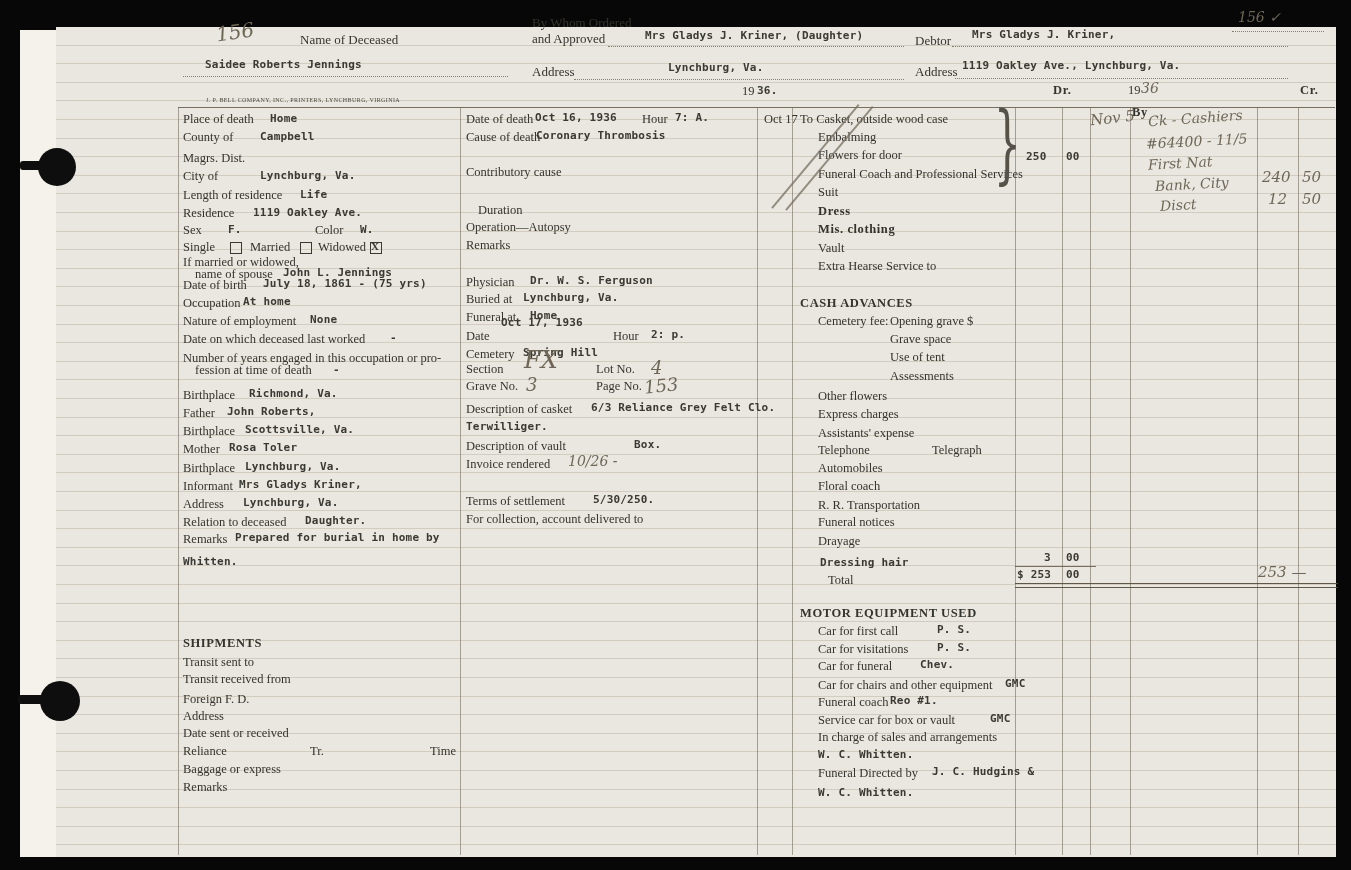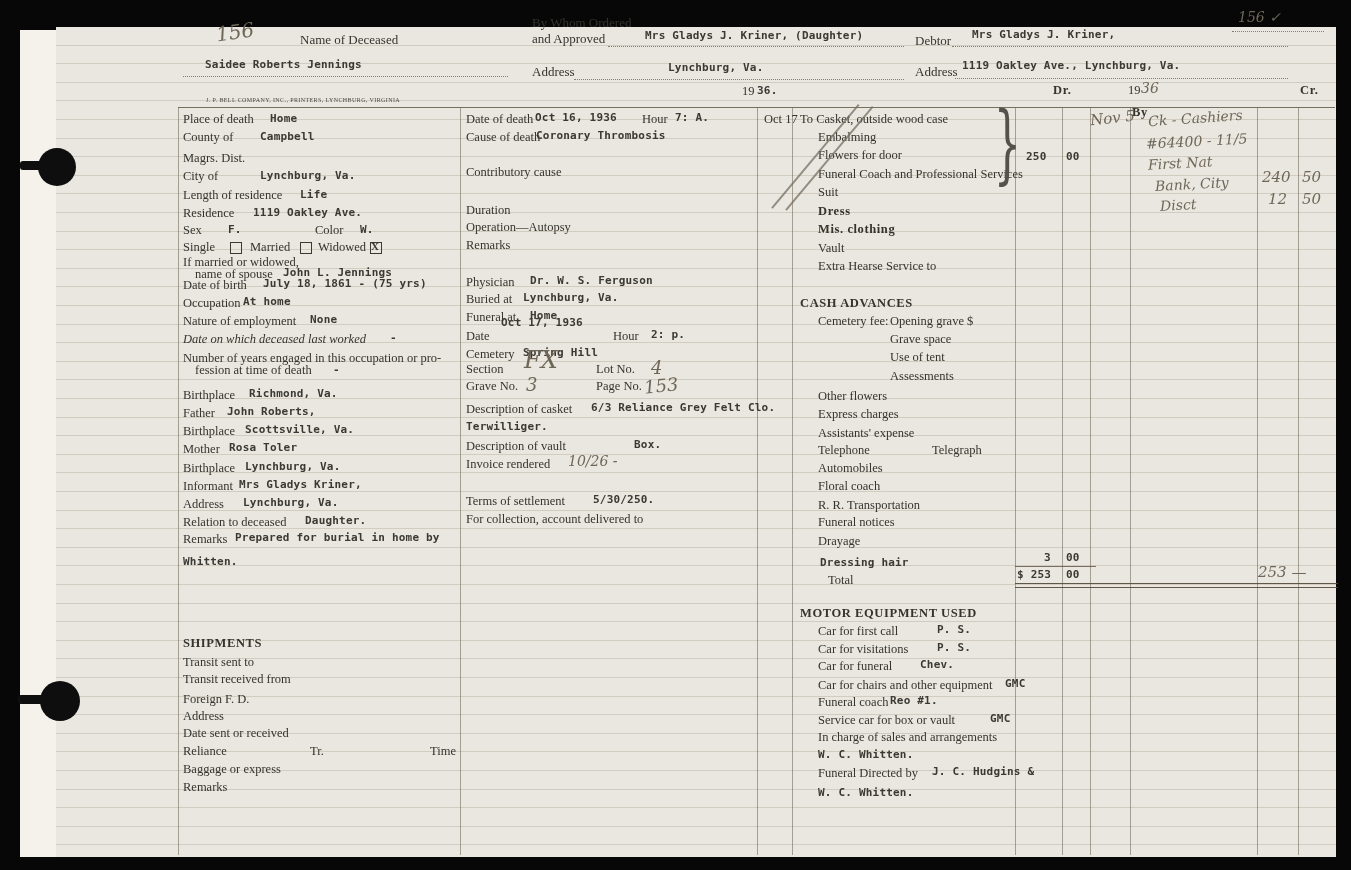--- a/index.html
+++ b/index.html
@@ -110,21 +110,21 @@
       </span>
     <span class="p" style="left:0;top:147px;">If married or widowed,</span>
     <span class="p" style="left:12px;top:159px;">name of spouse</span>
     <span class="t" style="left:100px;top:158px;">John L. Jennings</span>
     <span class="p" style="left:0;top:170px;">Date of birth</span>
     <span class="t" style="left:80px;top:169px;">July 18, 1861 - (75 yrs)</span>
     <span class="p" style="left:0;top:188px;">Occupation</span>
     <span class="t" style="left:60px;top:187px;">At home</span>
     <span class="p" style="left:0;top:206px;">Nature of employment</span>
     <span class="t" style="left:127px;top:205px;">None</span>
-    <span class="p" style="left:0;top:224px;font-style:italic;">Date on which deceased last worked</span>
+    <span class="p" style="left:0;top:224px;">Date on which deceased last worked</span>
     <span class="t" style="left:207px;top:223px;">-</span>
     <span class="p" style="left:0;top:243px;">Number of years engaged in this occupation or pro-</span>
     <span class="p" style="left:12px;top:255px;">fession at time of death</span>
     <span class="t" style="left:150px;top:255px;">-</span>
     <span class="p" style="left:0;top:280px;">Birthplace</span>
     <span class="t" style="left:66px;top:279px;">Richmond, Va.</span>
     <span class="p" style="left:0;top:298px;">Father</span>
     <span class="t" style="left:44px;top:297px;">John Roberts,</span>
     <span class="p" style="left:0;top:316px;">Birthplace</span>
     <span class="t" style="left:62px;top:315px;">Scottsville, Va.</span>
@@ -158,21 +158,21 @@
   </div>
 
   <div class="col" style="left:466px;top:108px;width:290px;height:440px;">
     <span class="p" style="left:0;top:4px;">Date of death</span>
     <span class="t" style="left:69px;top:3px;">Oct 16, 1936</span>
     <span class="p" style="left:176px;top:4px;">Hour</span>
     <span class="t" style="left:209px;top:3px;">7: A.</span>
     <span class="p" style="left:0;top:22px;">Cause of death</span>
     <span class="t" style="left:70px;top:21px;">Coronary Thrombosis</span>
     <span class="p" style="left:0;top:57px;">Contributory cause</span>
-    <span class="p" style="left:0;top:95px;text-align:right;">Duration</span>
+    <span class="p" style="left:12px;top:95px;text-align:right;">Duration</span>
     <span class="p" style="left:0;top:112px;">Operation—Autopsy</span>
     <span class="p" style="left:0;top:130px;">Remarks</span>
     <span class="p" style="left:0;top:167px;">Physician</span>
     <span class="t" style="left:64px;top:166px;">Dr. W. S. Ferguson</span>
     <span class="p" style="left:0;top:184px;">Buried at</span>
     <span class="t" style="left:57px;top:183px;">Lynchburg, Va.</span>
     <span class="p" style="left:0;top:202px;">Funeral at</span>
     <span class="t" style="left:64px;top:201px;">Home</span>
     <span class="p" style="left:0;top:221px;">Date</span>
     <span class="t" style="left:35px;top:208px;">Oct 17, 1936</span>

